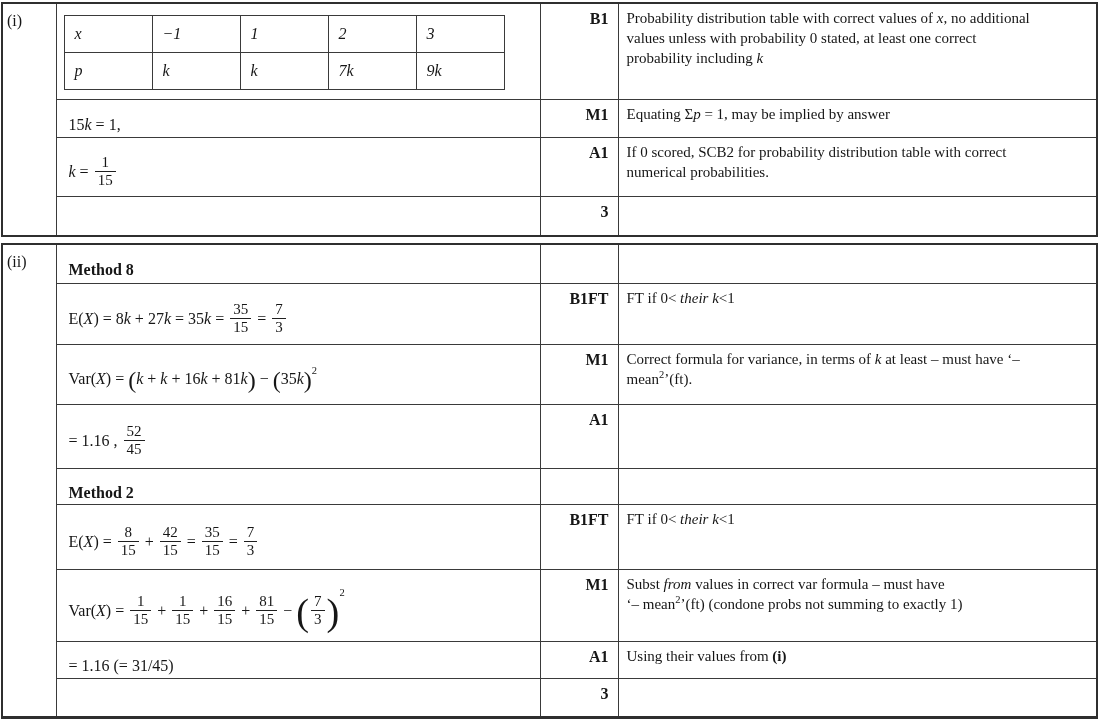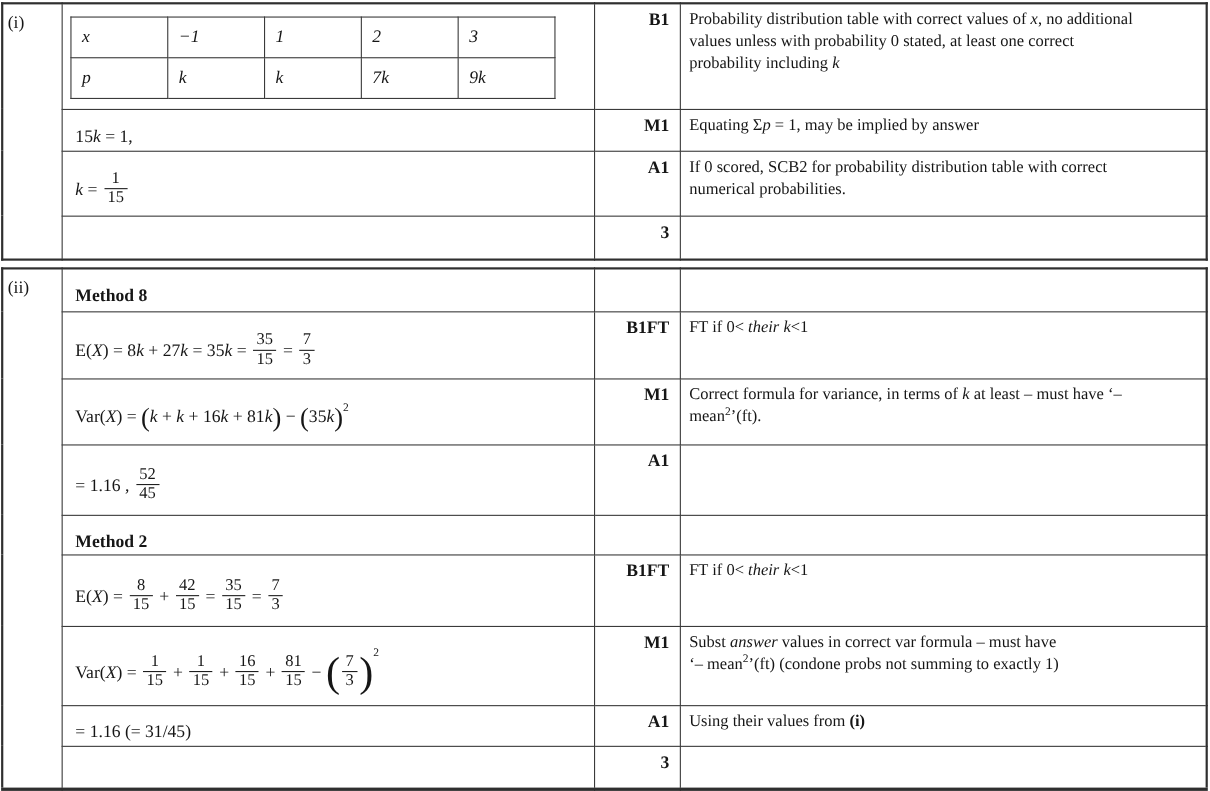--- a/index.html
+++ b/index.html
@@ -134,21 +134,21 @@
       <td class="gd"></td>
     </tr>
     <tr style="height:65px">
       <td class="ans">E(<span class="it">X</span>) = <span class="fr"><span class="fn">8</span><span class="fd">15</span></span> + <span class="fr"><span class="fn">42</span><span class="fd">15</span></span> = <span class="fr"><span class="fn">35</span><span class="fd">15</span></span> = <span class="fr"><span class="fn">7</span><span class="fd">3</span></span></td>
       <td class="mk">B1FT</td>
       <td class="gd">FT if 0&lt; <span class="it">their k</span>&lt;1</td>
     </tr>
     <tr style="height:72px">
       <td class="ans">Var(<span class="it">X</span>) = <span class="fr"><span class="fn">1</span><span class="fd">15</span></span> + <span class="fr"><span class="fn">1</span><span class="fd">15</span></span> + <span class="fr"><span class="fn">16</span><span class="fd">15</span></span> + <span class="fr"><span class="fn">81</span><span class="fd">15</span></span> − <span class="bp" style="font-size: 2.4em;">(</span><span class="fr"><span class="fn">7</span><span class="fd">3</span></span><span class="bp" style="font-size: 2.4em;">)</span><span class="sup" style="vertical-align: 20px;">2</span></td>
       <td class="mk">M1</td>
-      <td class="gd">Subst <span class="it">answer</span> values in correct var formula – must have<br>‘– mean<span class="sup">2</span>’(ft) (condone probs not summing to exactly 1)</td>
+      <td class="gd">Subst <span class="it">from</span> values in correct var formula – must have<br>‘– mean<span class="sup">2</span>’(ft) (condone probs not summing to exactly 1)</td>
     </tr>
     <tr style="height:37px">
       <td class="ans">= 1.16 (= 31/45)</td>
       <td class="mk">A1</td>
       <td class="gd">Using their values from <span class="bd">(i)</span></td>
     </tr>
     <tr style="height:39px">
       <td class="ans"></td>
       <td class="mk">3</td>
       <td class="gd"></td>

